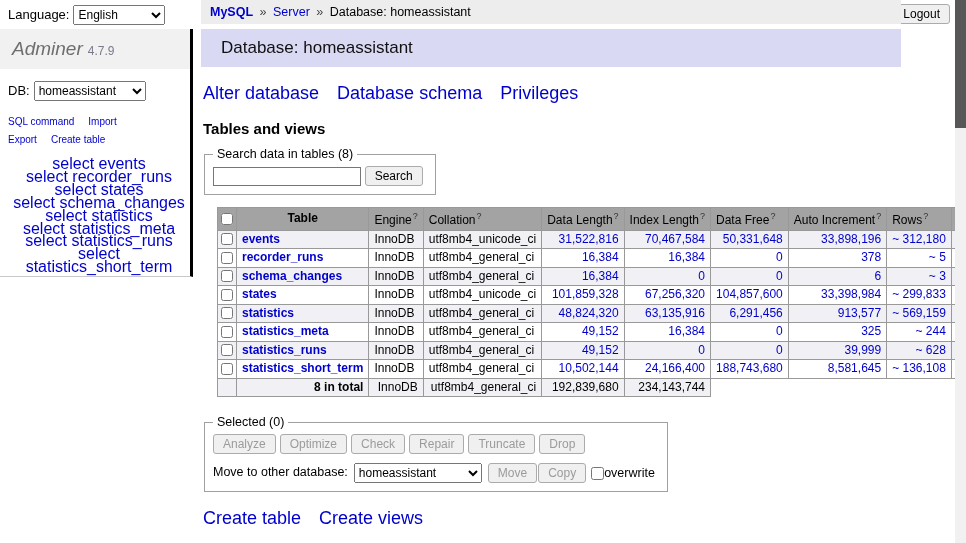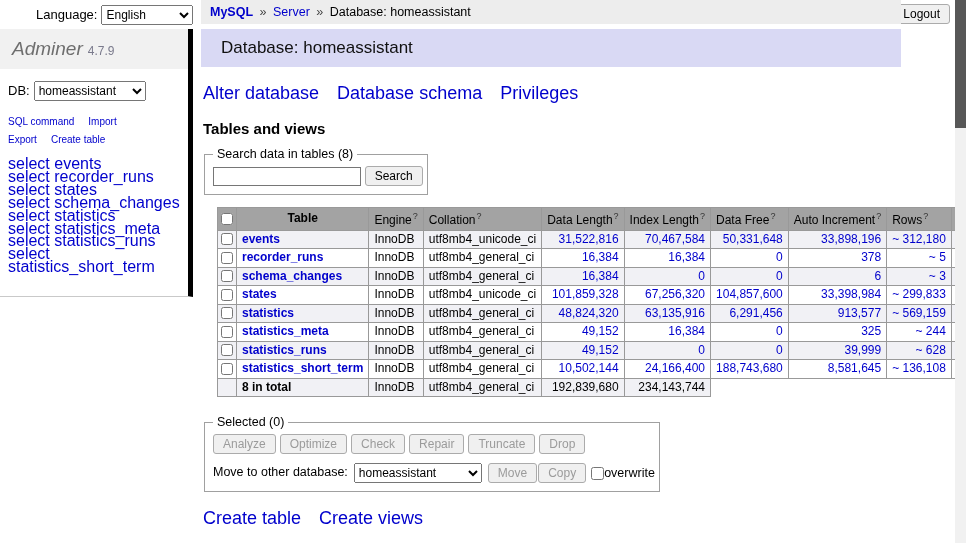--- a/index.html
+++ b/index.html
@@ -5,34 +5,34 @@
   * { box-sizing: border-box; margin: 0; padding: 0; }
   html, body { width: 966px; height: 543px; }
   body {
     position: relative;
     font-family: "Liberation Sans", sans-serif;
     font-size: 13px;
     background: #ffffff;
     color: #000;
     overflow: hidden;
   }
-  a { color: #0000cc; text-decoration: none; cursor: pointer; }
-
-  
-  .lang-row { position: absolute; top: 5px; left: 8px; margin-left: 28px; }
+  a { color: #0000cc; text-decoration: none; cursor: pointer; text-align: center; }
+
+  
+  .lang-row { position: absolute; top: 5px; left: 8px; }
   .lang-row select { margin-left: 4px; width: 92px; height: 20px; font-size: 12px; }
 
   
   .logout-wrap { position: absolute; top: 4px; right: 16px; }
 
   
   .sidebar {
     position: absolute; top: 29px; left: 0; width: 193px;
-    border-right: 5px solid #000000; border-bottom: 1px solid #c9c9c9;
-    padding-bottom: 22px; background: #fff;
+    border-right: 3px solid #000000; border-bottom: 1px solid #c9c9c9;
+    padding-bottom: 2px; background: #fff;
   }
   .logo { background: #f1f1f1; padding: 9px 12px; }
   .logo .app-name { font-style: italic; font-size: 19px; color: #6e6e6e; }
   .logo .app-version { font-size: 12px; color: #7a7a8c; margin-left: 5px; }
   .db-row { margin: 12px 0 0 8px; }
   .db-row select { margin-left: 4px; width: 112px; height: 20px; font-size: 12px; }
   .cmd-links { margin: 12px 0 0 8px; }
   .cmd-links .cmd-row { margin-bottom: 3px; }
   .cmd-links a { margin-right: 14px; font-size: 10px; }
   .table-links { margin: 12px 0 0 8px; }
@@ -49,21 +49,21 @@
     margin-top: 5px; background: #d9d9f4; padding: 9px 20px;
     font-size: 17px; font-weight: normal; color: #111;
   }
   .main { padding-left: 2px; }
   .link-row { margin-top: 16px; }
   .link-row a { margin-right: 18px; font-size: 18px; }
   h3.section { margin-top: 16px; font-size: 15px; font-weight: bold; }
 
   fieldset {
     display: inline-block; border: 1px solid #a0a0a0;
-    padding: 5px 4px 8px 8px; margin-top: 10px; margin-left: 1px;
+    padding: 5px 12px 8px 8px; margin-top: 10px; margin-left: 1px;
   }
   legend { font-size: 12.5px; padding: 0 4px; }
   .search-fs input[type="text"] {
     width: 148px; height: 19px; border: 1px solid #767676; font-size: 12px; padding: 0 3px;
     vertical-align: middle;
   }
   .btn {
     font-family: "Liberation Sans", sans-serif;
     font-size: 12px; padding: 2px 9px; height: 20px;
     border: 1px solid #ababab; border-radius: 3px;
@@ -80,21 +80,21 @@
     white-space: nowrap; text-align: left;
   }
   table.tables th { background: #a3a3a3; font-weight: normal; }
   table.tables th.table-col { font-weight: bold; text-align: center; }
   table.tables th sup { font-size: 9px; color: #333; margin-left: 1px; }
   table.tables .cb-col { text-align: center; width: 20px; padding: 1px 3px; }
   table.tables td.name-col a { font-weight: bold; }
   table.tables td.num { text-align: right; color: #0000cc; }
   table.tables td.comment-col { min-width: 56px; }
   table.tables tbody tr:nth-child(odd) td { background: #f1f1f5; }
-  table.tables tr.total td { background: #fff; color: #000; }
+  table.tables tr.total td { background: #fff; color: #000; text-align: right; }
   table.tables tr.total td.label { font-weight: bold; }
   table.tables tr.total td.num { color: #000; }
   table.tables input[type="checkbox"] { width: 12px; height: 12px; vertical-align: middle; }
 
   
   .selected-fs { margin-top: 18px; }
   .selected-fs .ops .btn { margin-right: 4px; }
   .selected-fs .move-row { margin-top: 9px; font-size: 12.5px; }
   .selected-fs .move-row select { width: 128px; height: 20px; font-size: 12px; margin: 0 6px 0 6px; vertical-align: middle; }
   .selected-fs .move-row .btn { margin-right: 1px; }

